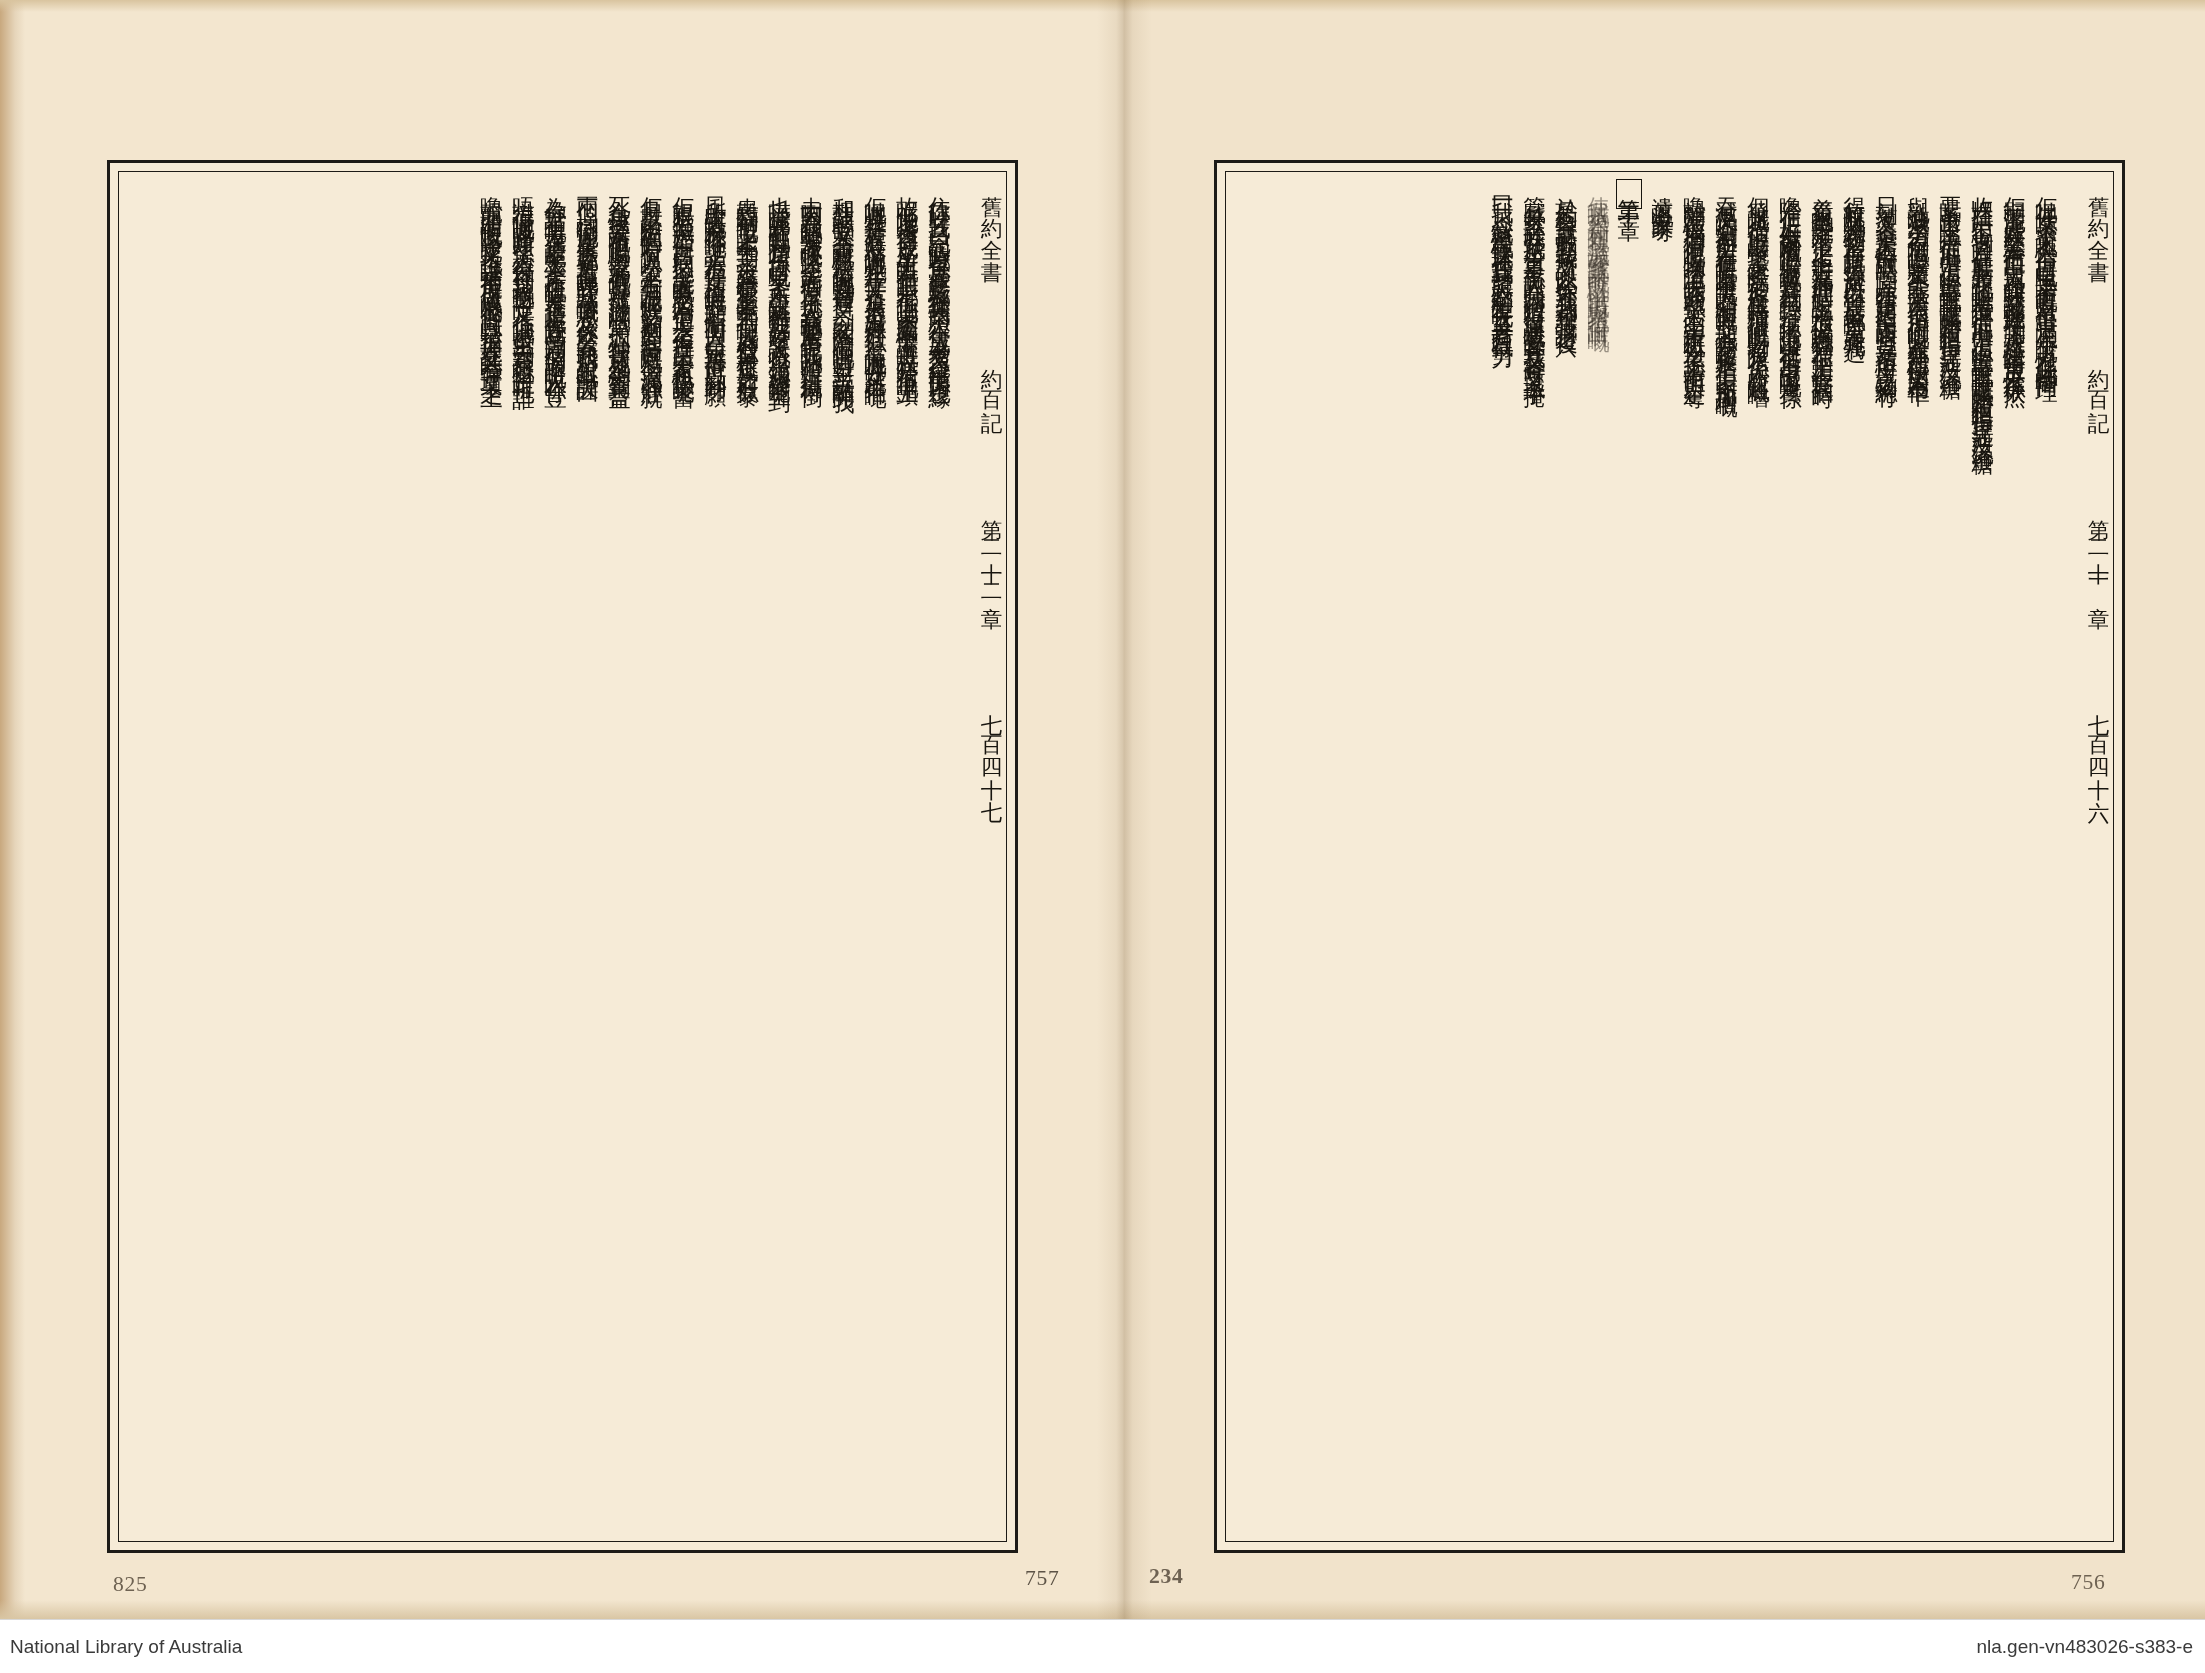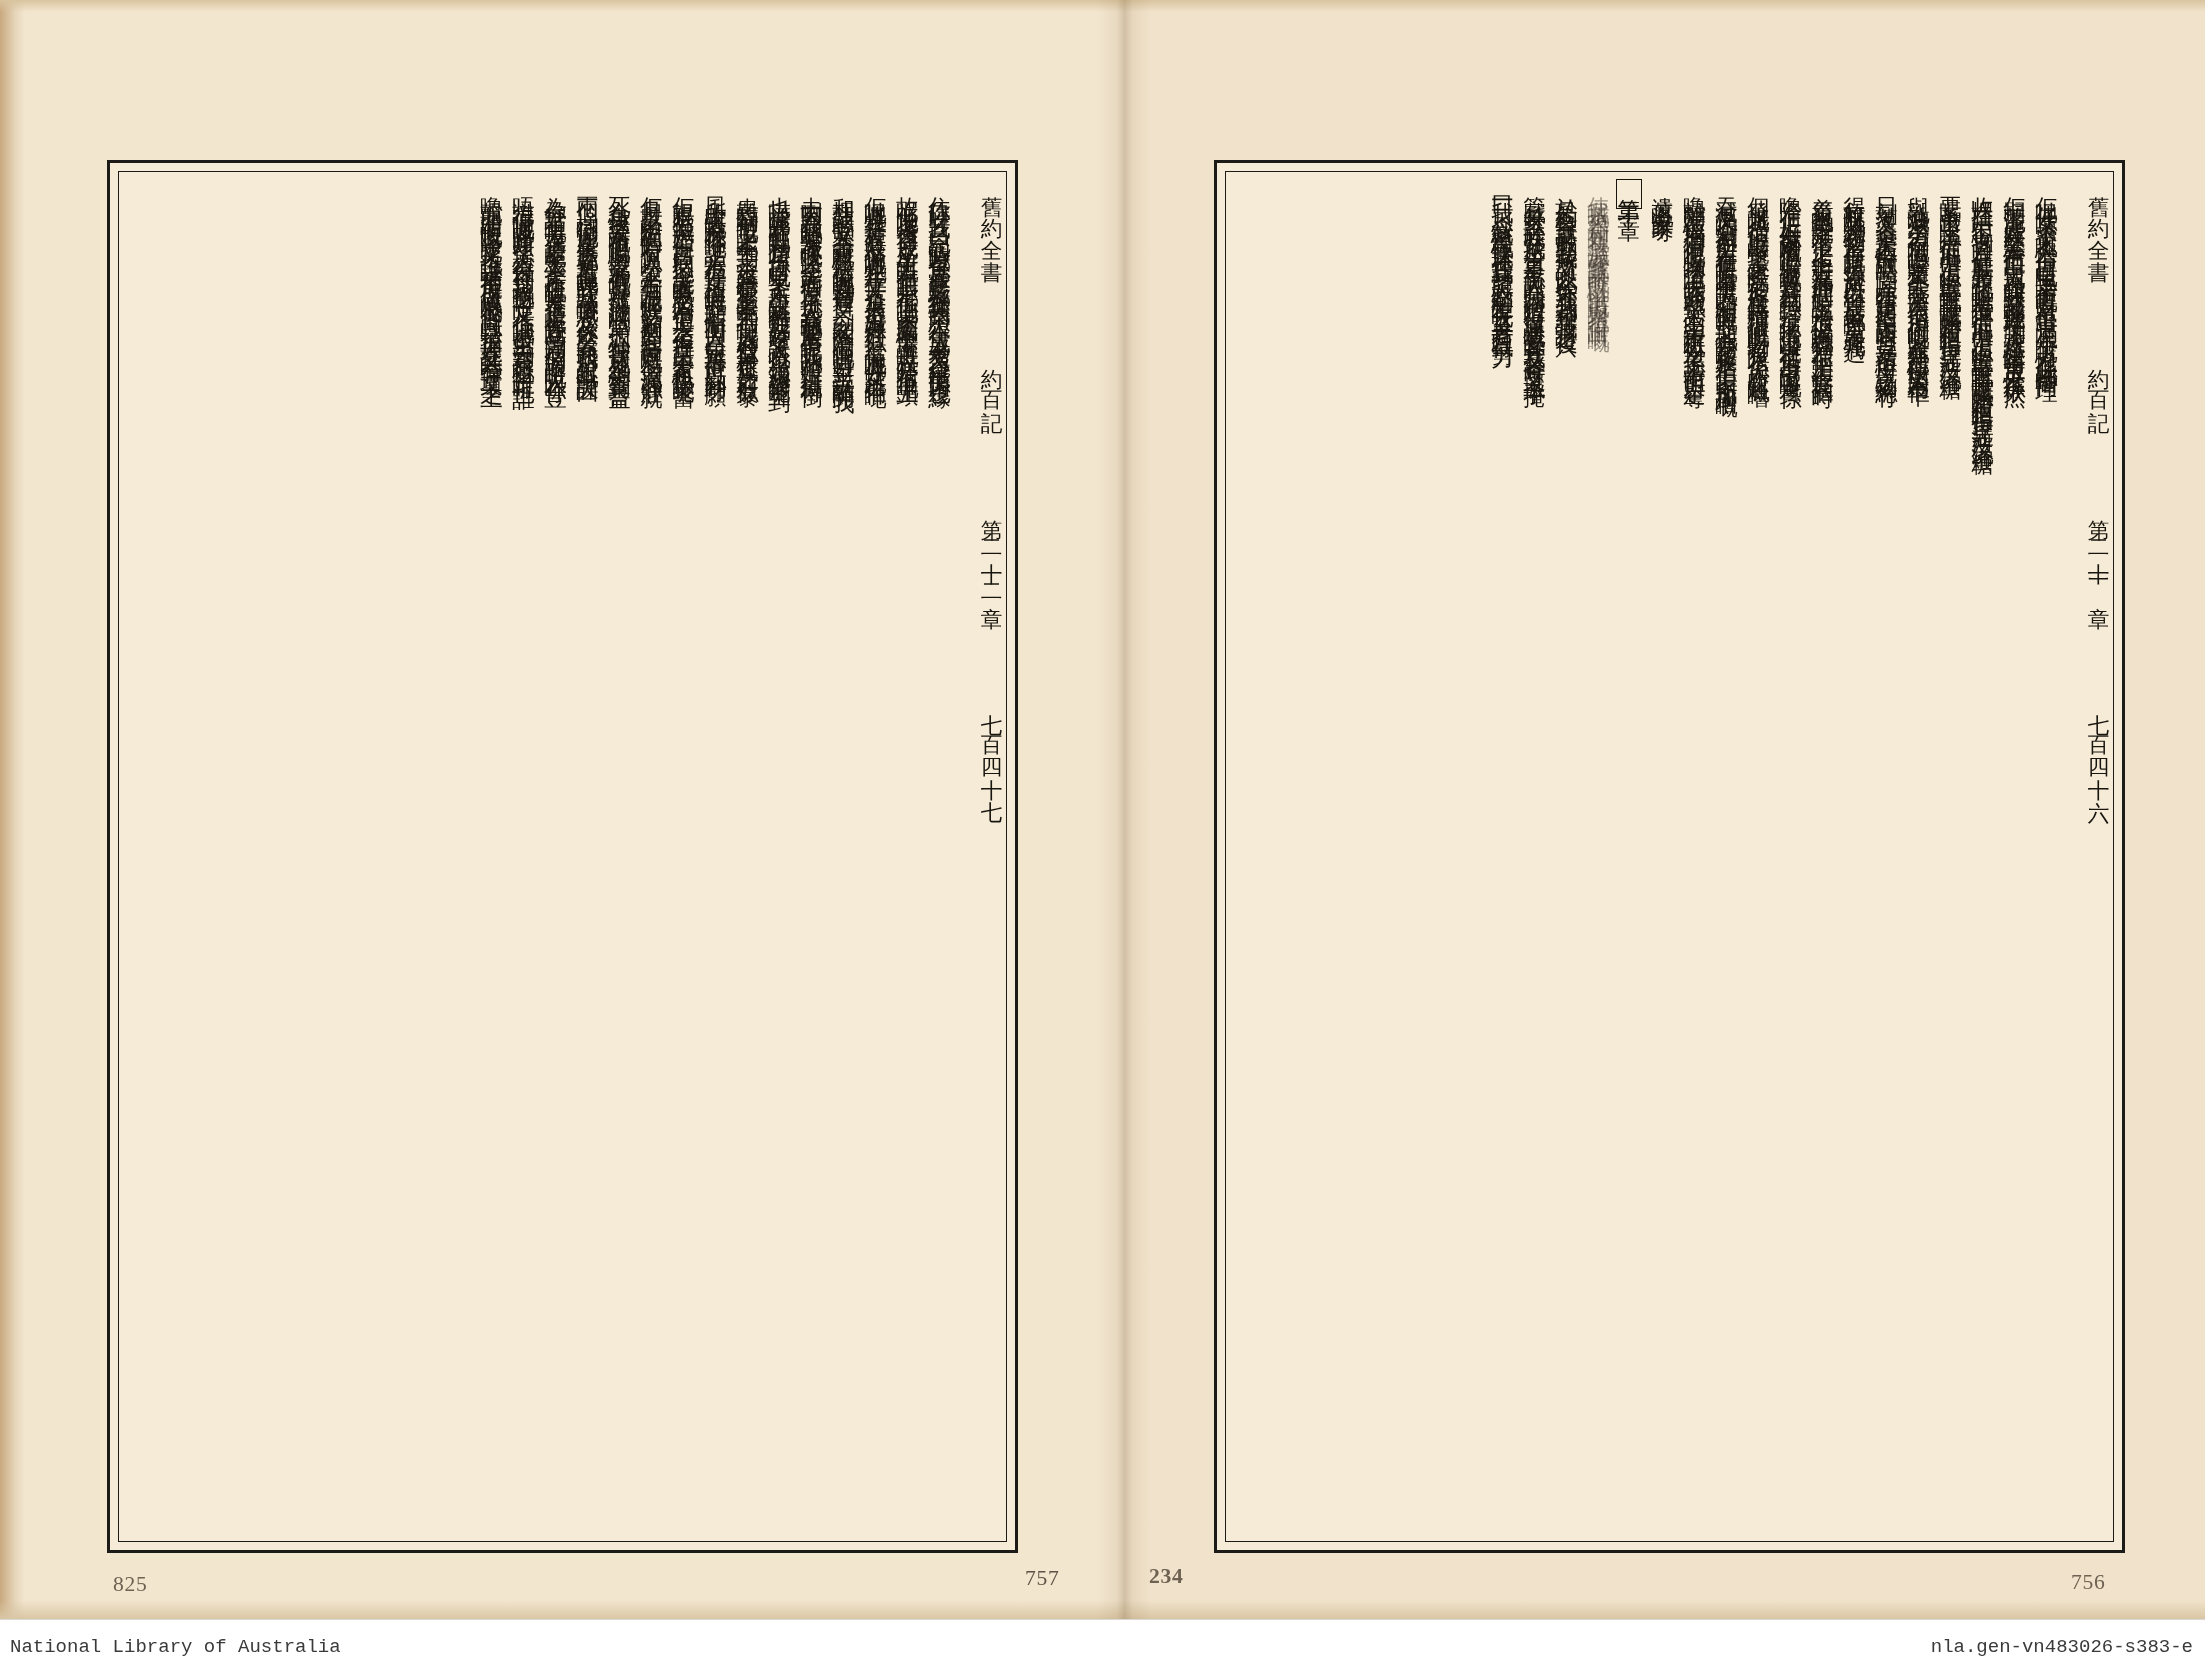--- a/index.html
+++ b/index.html
@@ -158,21 +158,21 @@
     left: 0;
     top: 1619px;
     width: 2205px;
     height: 55px;
     background: #ffffff;
     border-top: 0.7px solid #d8d8d8;
   }
   #footer .footer-text {
     position: absolute;
     top: 16px;
-    font-family: Liberation Mono, monospace;
+    font-family: Liberation Sans, sans-serif;
     font-size: 19px;
     color: #3a3a3a;
   }
   #footer-left  { left: 10px; }
   #footer-right { right: 12px; }
 </style>
 </head>
 <body>
 
 <div id="scan">

